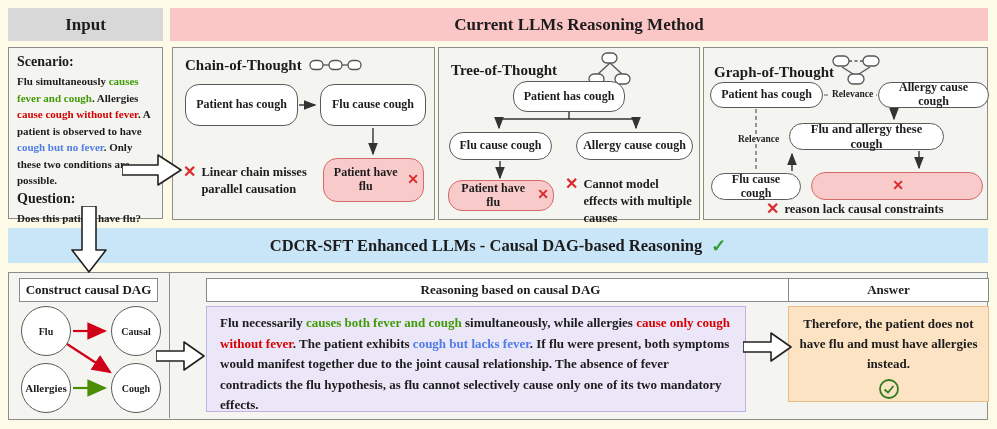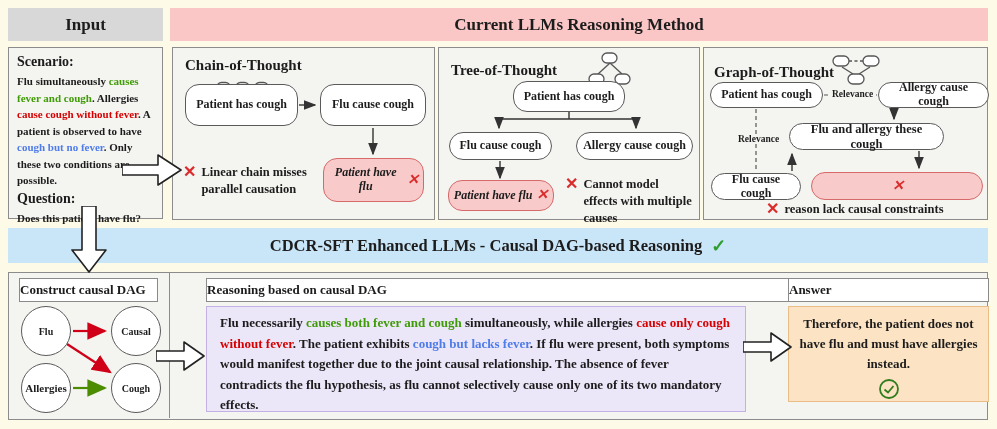--- a/index.html
+++ b/index.html
@@ -11,36 +11,36 @@
   .panel{position:absolute;background:#f4f4f1;border:1.5px solid #8c8c8c;box-sizing:border-box;}
   .p-input{left:8px;top:47px;width:155px;height:172px;}
   .p-cot{left:172px;top:47px;width:263px;height:173px;}
   .p-tot{left:438px;top:47px;width:262px;height:173px;}
   .p-got{left:703px;top:47px;width:285px;height:173px;}
   .banner{position:absolute;left:8px;top:228px;width:980px;height:35px;background:#c9e5f8;
           display:flex;align-items:center;justify-content:center;font-size:16.5px;}
   .banner .check{color:#2e9e2e;margin-left:9px;font-size:18px;}
   .p-bottom{left:8px;top:272px;width:980px;height:148px;}
   .vsep{position:absolute;left:160px;top:0;width:0;height:145px;border-left:1.5px solid #8c8c8c;}
-  .ptitle{position:absolute;font-size:15px;display:flex;align-items:center;gap:7px;flex-direction:column;}
+  .ptitle{position:absolute;font-size:15px;display:flex;align-items:center;gap:7px;}
   .node{position:absolute;background:#fff;border:1.3px solid #5a5a5a;border-radius:14px;
         display:flex;align-items:center;justify-content:center;font-size:12px;text-align:center;
         box-sizing:border-box;padding:2px 4px;line-height:1.15;}
-  .node.bad{background:#f8caca;border-color:#d66a6a;font-style:italic;}
+  .node.bad{background:#f8caca;border-color:#d66a6a;}
   .cross{color:#da2c2c;font-weight:bold;font-size:14px;}
   .err{position:absolute;display:flex;align-items:flex-start;gap:5px;font-size:12.5px;line-height:1.35;}
   .err .cross{font-size:16px;line-height:1;}
   svg.wires{position:absolute;left:0;top:0;pointer-events:none;}
   .rel{position:absolute;font-size:9.5px;background:#f4f4f1;padding:0 3px;}
   .scenario{position:absolute;left:8px;top:4px;width:141px;}
   .scenario h4{margin:2px 0 3px 0;font-size:14px;}
   .scenario p{margin:0 0 2px 0;font-size:11px;line-height:1.5;}
   .g{color:#3f9b06;} .r{color:#d60000;} .b{color:#4e7ce8;}
   .tbox{position:absolute;background:#fff;border:1px solid #8a8a8a;display:flex;align-items:center;
-        justify-content:flex-start;font-size:13px;box-sizing:border-box;height:24px;}
+        justify-content:center;font-size:13px;box-sizing:border-box;height:24px;}
   .circle{position:absolute;width:50px;height:50px;border-radius:50%;background:#fff;border:1.2px solid #5a5a5a;
           display:flex;align-items:center;justify-content:center;font-size:10px;box-sizing:border-box;}
   .reason-box{position:absolute;left:197px;top:33px;width:540px;height:106px;background:#ece6f9;
               border:1.5px solid #c3b1e3;font-size:13px;line-height:20.5px;padding:6px 13px;box-sizing:border-box;}
   .answer-box{position:absolute;left:779px;top:33px;width:201px;height:96px;background:#fce3c3;
               border:1.5px solid #e9bd85;font-size:13px;text-align:center;padding:7px 9px;box-sizing:border-box;line-height:1.55;}
   .bigarrow{position:absolute;}
   .icn{flex:0 0 auto;}
 </style>
 </head>

